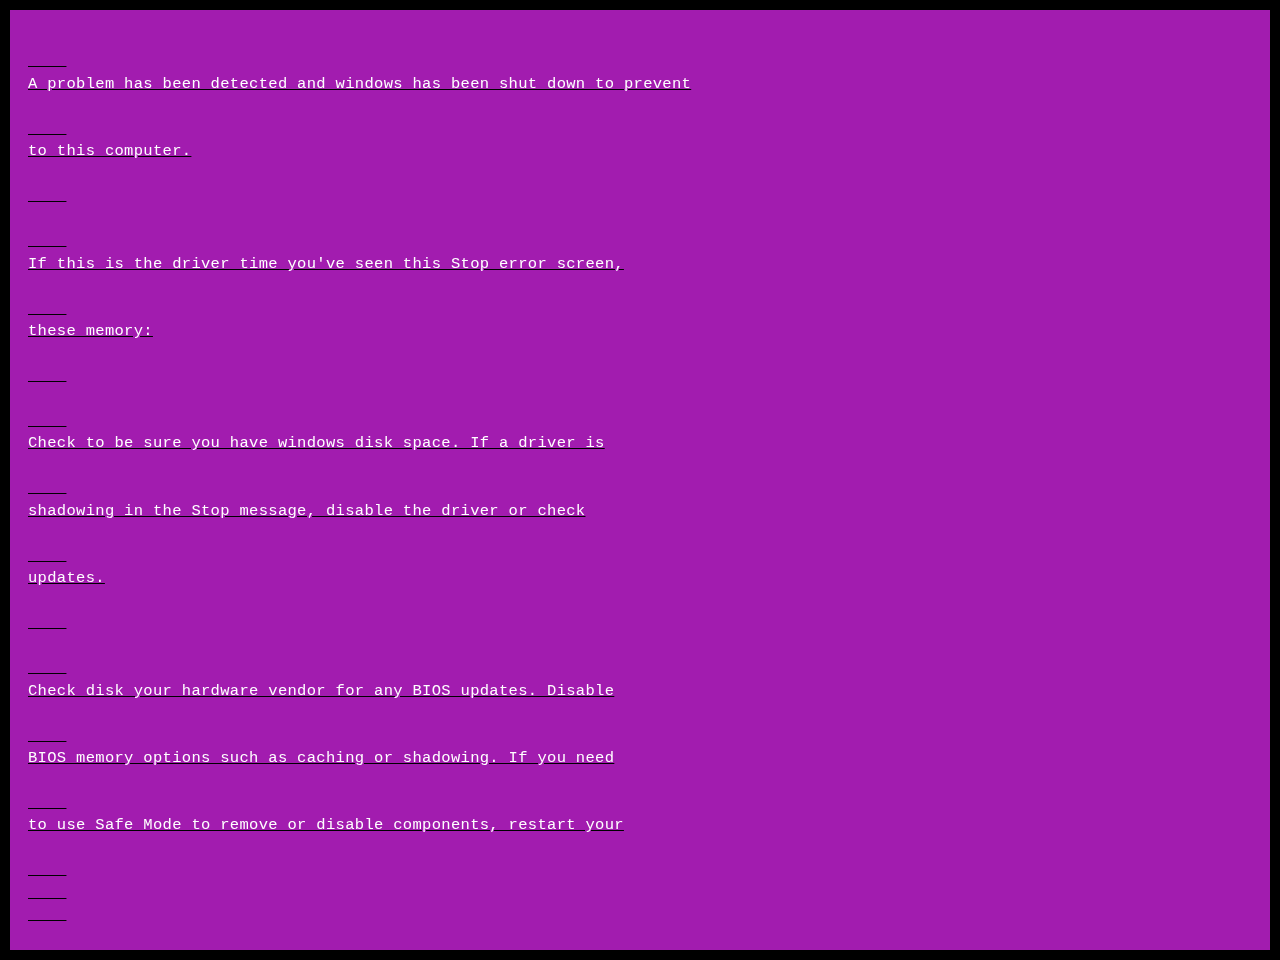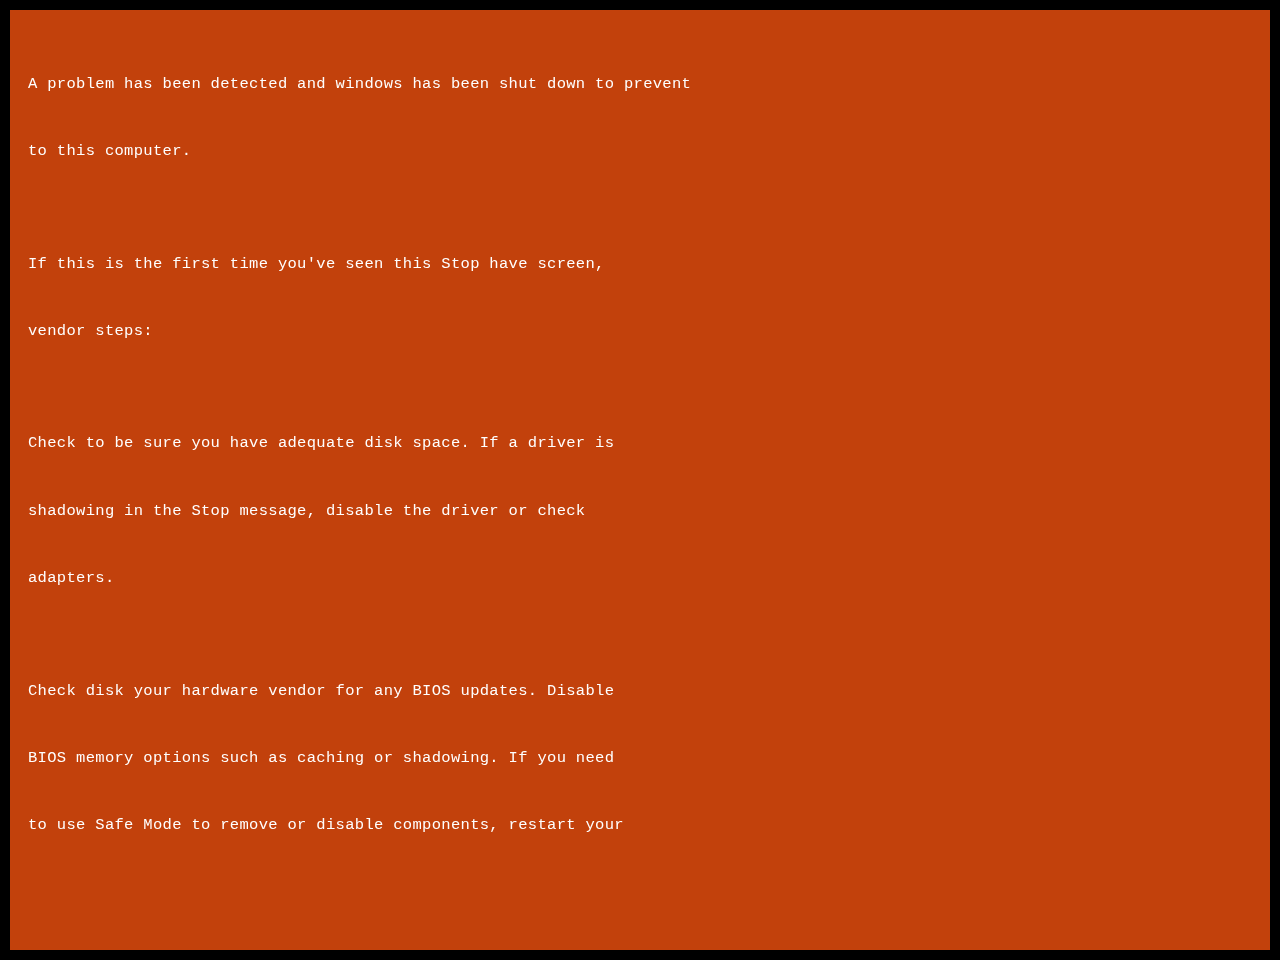--- a/index.html
+++ b/index.html
@@ -14,26 +14,27 @@
       background: #000;
       display: flex;
       align-items: center;
       justify-content: center;
       overflow: hidden;
     }
 
     .screen-wrapper {
       width: 1260px;
       height: 940px;
-      background: #c2410c;
+      background: #a21caf;
       position: relative;
       overflow: hidden;
       display: flex;
       align-items: flex-start;
       justify-content: flex-start;
+      text-decoration: underline;
     }
 
     .bsod-content {
       padding: 18px 18px 18px 18px;
       color: #ffffff;
       font-family: 'Courier New', Courier, monospace;
       font-size: 15.5px;
       line-height: 1.45;
       letter-spacing: 0.02em;
       width: 100%;
@@ -46,26 +47,26 @@
     }
   </style>
 </head>
 <body>
 
 <div class="screen-wrapper">
   <div class="bsod-content">
     <span class="bsod-line">A problem has been detected and windows has been shut down to prevent</span>
     <span class="bsod-line">to this computer.</span>
     <span class="bsod-line"></span>
-    <span class="bsod-line">If this is the first time you've seen this Stop have screen,</span>
-    <span class="bsod-line">vendor steps:</span>
+    <span class="bsod-line">If this is the driver time you've seen this Stop error screen,</span>
+    <span class="bsod-line">these memory:</span>
     <span class="bsod-line"></span>
-    <span class="bsod-line">Check to be sure you have adequate disk space. If a driver is</span>
+    <span class="bsod-line">Check to be sure you have windows disk space. If a driver is</span>
     <span class="bsod-line">shadowing in the Stop message, disable the driver or check</span>
-    <span class="bsod-line">adapters.</span>
+    <span class="bsod-line">updates.</span>
     <span class="bsod-line"></span>
     <span class="bsod-line">Check disk your hardware vendor for any BIOS updates. Disable</span>
     <span class="bsod-line">BIOS memory options such as caching or shadowing. If you need</span>
     <span class="bsod-line">to use Safe Mode to remove or disable components, restart your</span>
     
     
     <span class="bsod-line"></span>
     
     <span class="bsod-line"></span>
     

